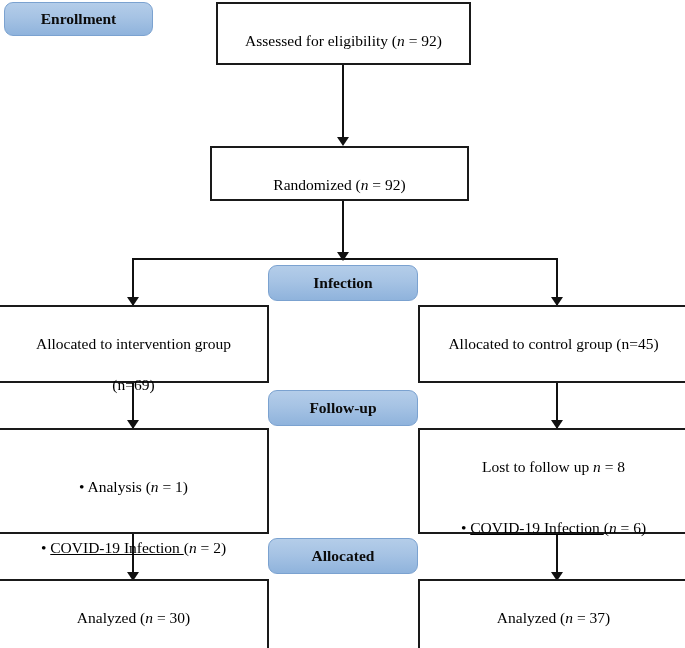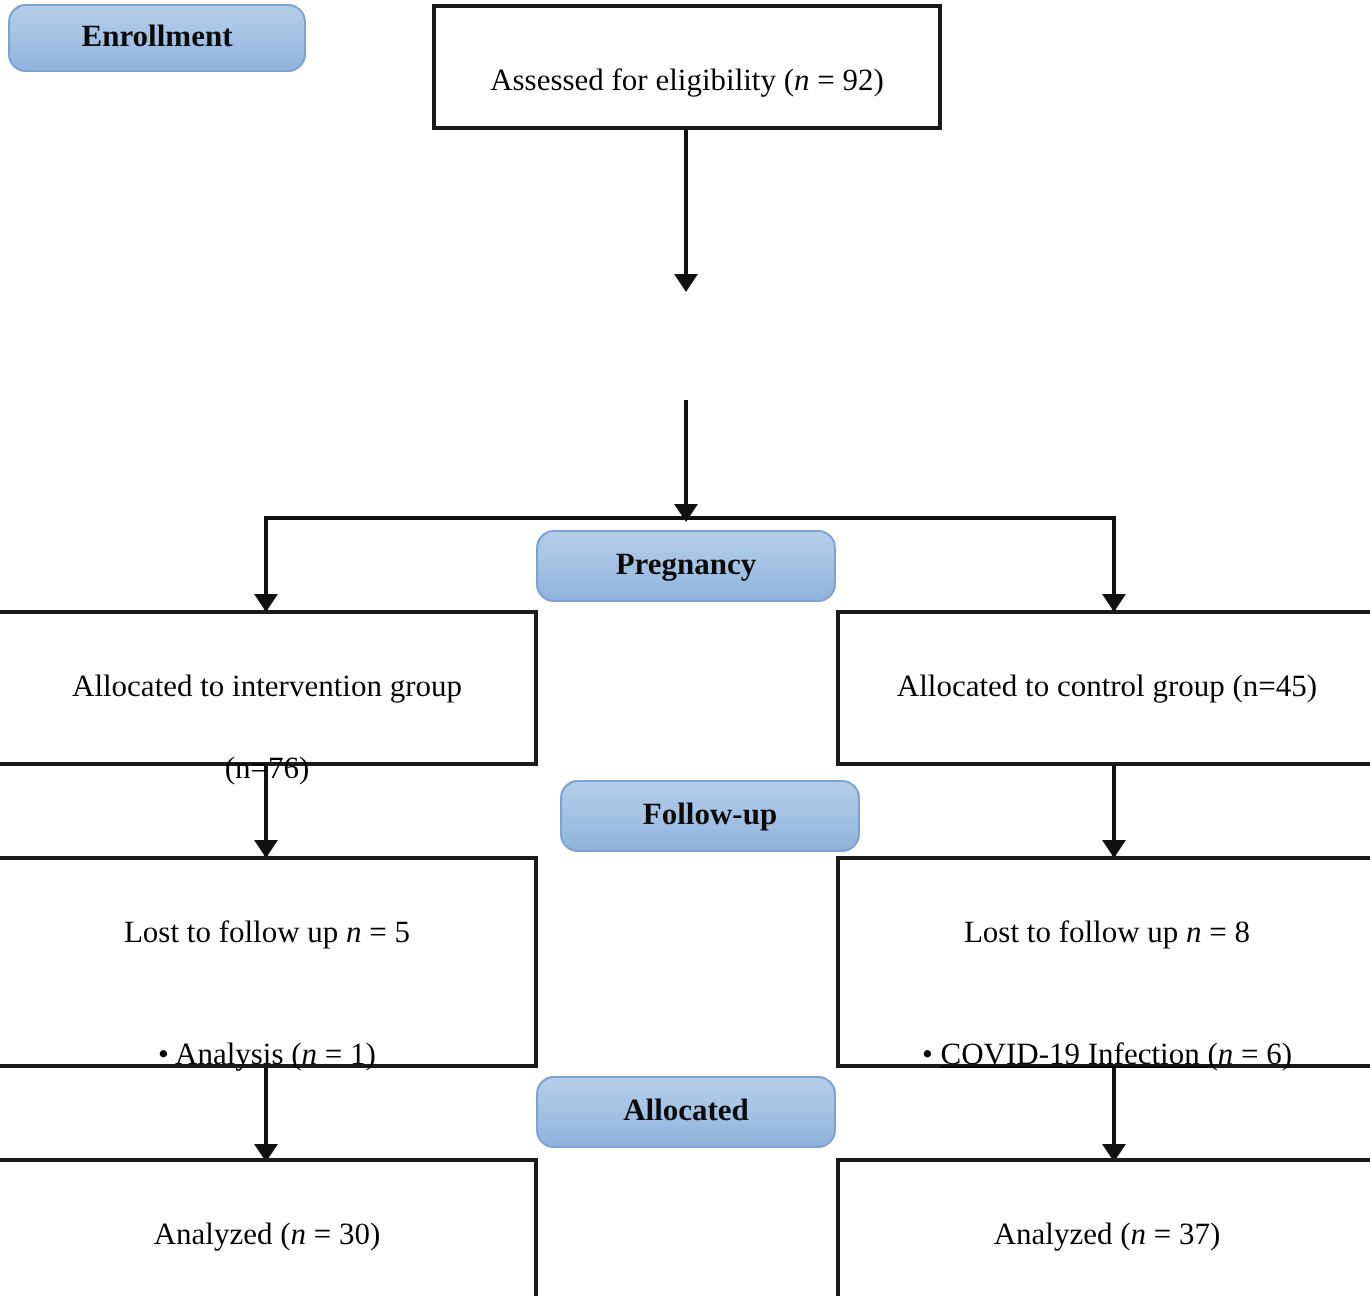--- a/index.html
+++ b/index.html
@@ -88,24 +88,24 @@
 </head>
 <body>
 
 <div id="stage">
 
   <div class="pill" style="left:4px; top:2px; width:149px; height:34px;">
     <span>Enrollment</span>
   </div>
 
   <div class="pill" style="left:268px; top:265px; width:150px; height:36px;">
-    <span>Pregnancy</span>
+    <span>Infection</span>
   </div>
 
-  <div class="pill" style="left:280px; top:390px; width:150px; height:36px;">
+  <div class="pill" style="left:268px; top:390px; width:150px; height:36px;">
     <span>Follow-up</span>
   </div>
 
   <div class="pill" style="left:268px; top:538px; width:150px; height:36px;">
     <span>Allocated</span>
   </div>
 
   <div class="vline" style="left:342px; top:64px; height:74px;"></div>
   <div class="arrowhead" style="left:337px; top:137px;"></div>
 
@@ -131,37 +131,41 @@
 
   <div class="vline" style="left:556px; top:533px; height:46px;"></div>
   <div class="arrowhead" style="left:551px; top:572px;"></div>
 
   <div class="box" style="left:216px; top:2px; width:255px; height:63px;">
     <div class="inner">
       <span class="line"><span>Assessed for eligibility (</span><span class="ital">n</span><span> = 92)</span></span>
     </div>
   </div>
 
+  <div class="box" style="left:210px; top:146px; width:259px; height:55px;">
+    <div class="inner">
+      <span class="line"><span>Randomized (</span><span class="ital">n</span><span> = 92)</span></span>
+    </div>
+  </div>
 
   <div class="box" style="left:-2px; top:305px; width:271px; height:78px;">
     <div class="inner">
       <span class="line">Allocated to intervention group</span>
-      <span class="line">(n=76)</span>
+      <span class="line">(n=69)</span>
     </div>
   </div>
 
   <div class="box" style="left:418px; top:305px; width:271px; height:78px;">
     <div class="inner">
       <span class="line">Allocated to control group (n=45)</span>
     </div>
   </div>
 
   <div class="box" style="left:-2px; top:428px; width:271px; height:106px;">
     <div class="inner">
-      <span class="line"><span>Lost to follow up </span><span class="ital">n</span><span> = 5</span></span>
 
       <span class="line"><span>• </span><span>Analysis (</span><span class="ital">n</span><span> = 1)</span></span>
 
       <span class="line"><span>• </span><span class="ul">COVID-19 Infection </span><span> (</span><span class="ital">n</span><span> = 2)</span></span>
 
       <span class="line"><span>• </span><span>Personal reasons (</span><span class="ital">n</span><span> = 2)</span></span>
     </div>
   </div>
 
   <div class="box" style="left:418px; top:428px; width:271px; height:106px;">

